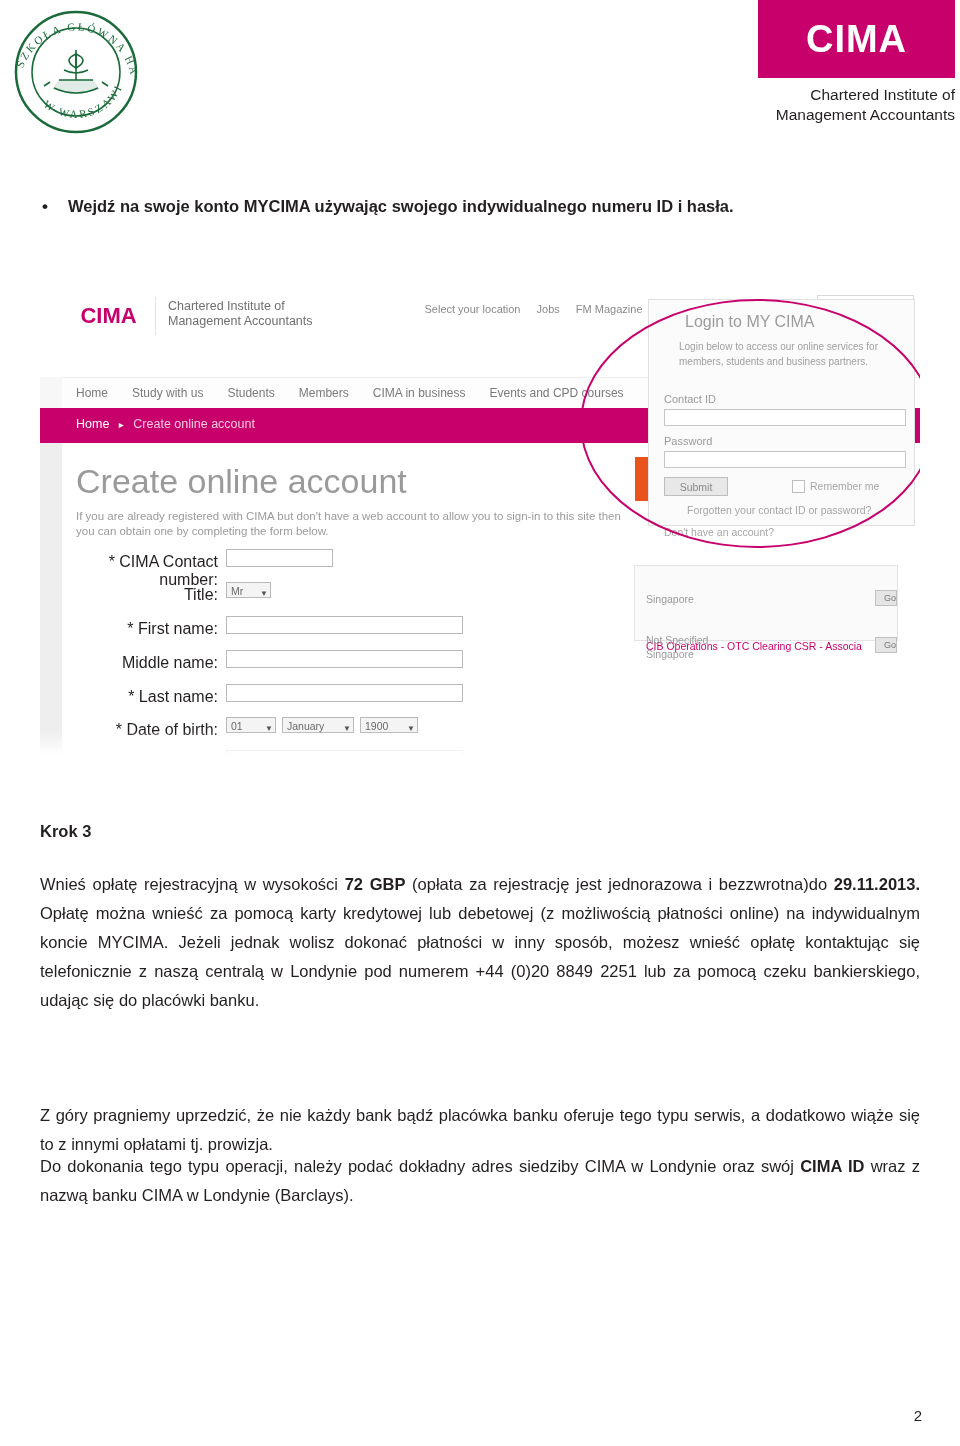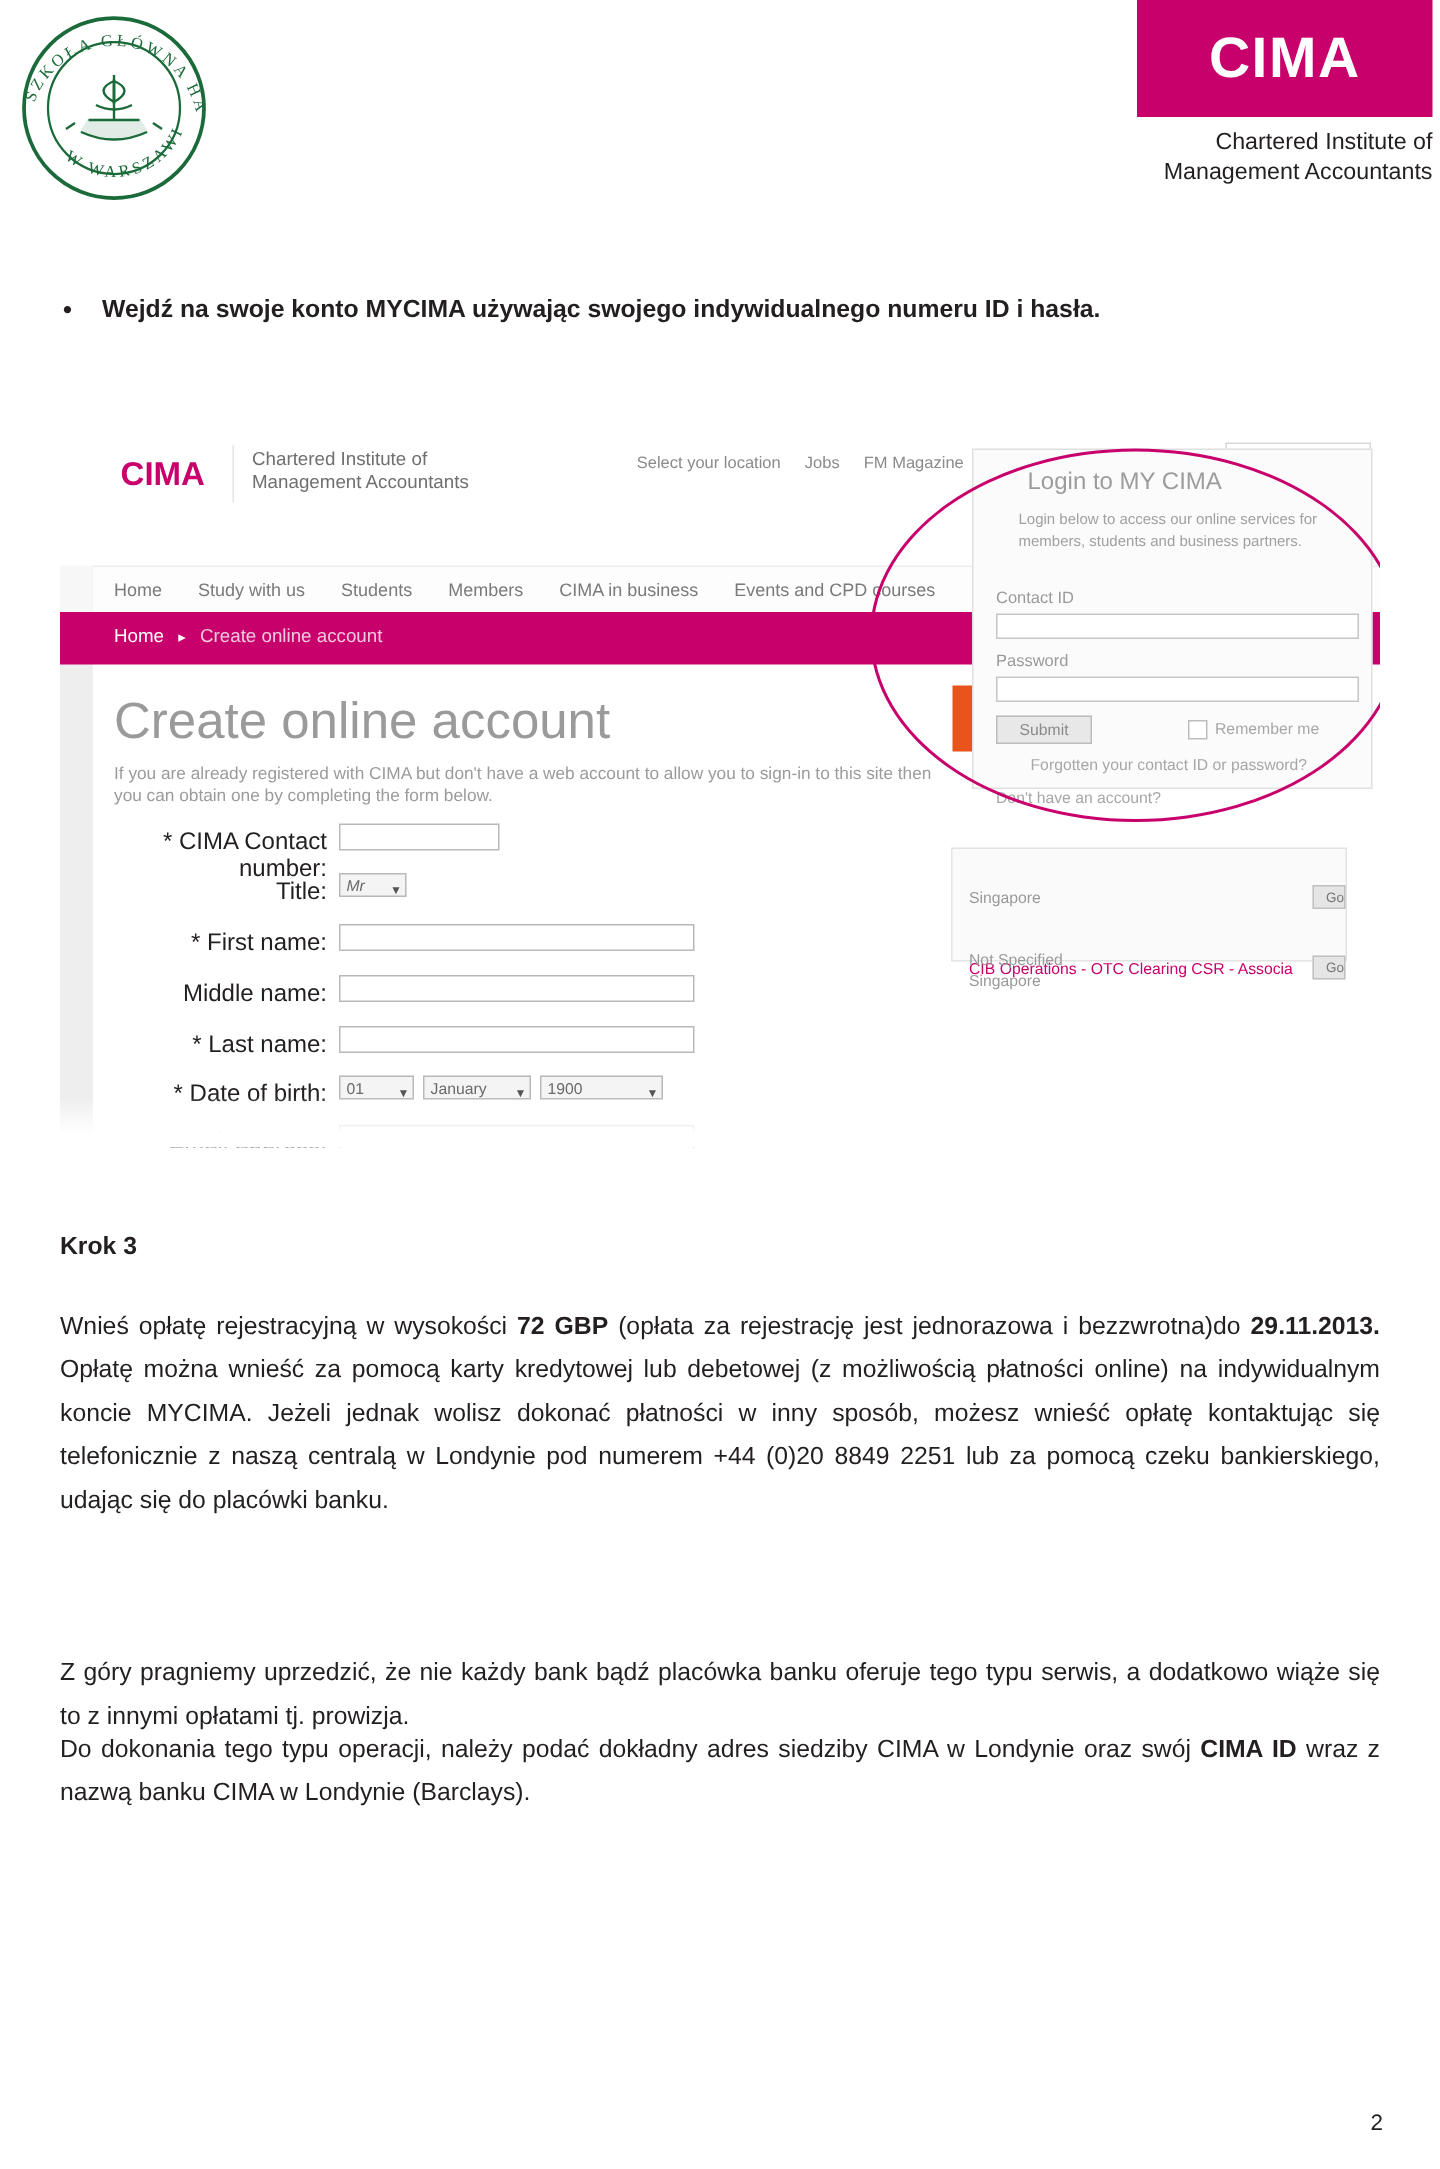--- a/index.html
+++ b/index.html
@@ -286,21 +286,21 @@
     <span class="cur">Create online account</span>
   </div>
 
   <div class="h1">Create online account</div>
   <div class="intro">If you are already registered with CIMA but don't have a web account to allow you to sign-in to this site then you can obtain one by completing the form below.</div>
 
   <div class="lbl" style="left:30px; top:276px; width:148px;">* CIMA Contact number:</div>
   <div class="fld" style="left:186px; top:272px; width:105px;"></div>
 
   <div class="lbl" style="left:30px; top:309px; width:148px;">Title:</div>
-  <div class="sel" style="left:186px; top:305px; width:45px;font-style:italic;">
+  <div class="sel" style="left:186px; top:305px; width:45px;">
     <span>Mr</span>
     <span class="ar">▼</span>
   </div>
 
   <div class="lbl" style="left:30px; top:343px; width:148px;">* First name:</div>
   <div class="fld" style="left:186px; top:339px; width:235px;"></div>
 
   <div class="lbl" style="left:30px; top:377px; width:148px;">Middle name:</div>
   <div class="fld" style="left:186px; top:373px; width:235px;"></div>
 
@@ -309,21 +309,21 @@
 
   <div class="lbl" style="left:30px; top:444px; width:148px;">* Date of birth:</div>
   <div class="sel" style="left:186px; top:440px; width:50px;">
     <span>01</span>
     <span class="ar">▼</span>
   </div>
   <div class="sel" style="left:242px; top:440px; width:72px;">
     <span>January</span>
     <span class="ar">▼</span>
   </div>
-  <div class="sel" style="left:320px; top:440px; width:82px;">
+  <div class="sel" style="left:320px; top:440px; width:58px;">
     <span>1900</span>
     <span class="ar">▼</span>
   </div>
 
   <div class="lbl" style="left:30px; top:476px; width:148px;">* Email address:</div>
   <div class="fld" style="left:186px; top:473px; width:235px;"></div>
 
   <div class="midbox"></div>
 
   <div class="resbox"></div>

